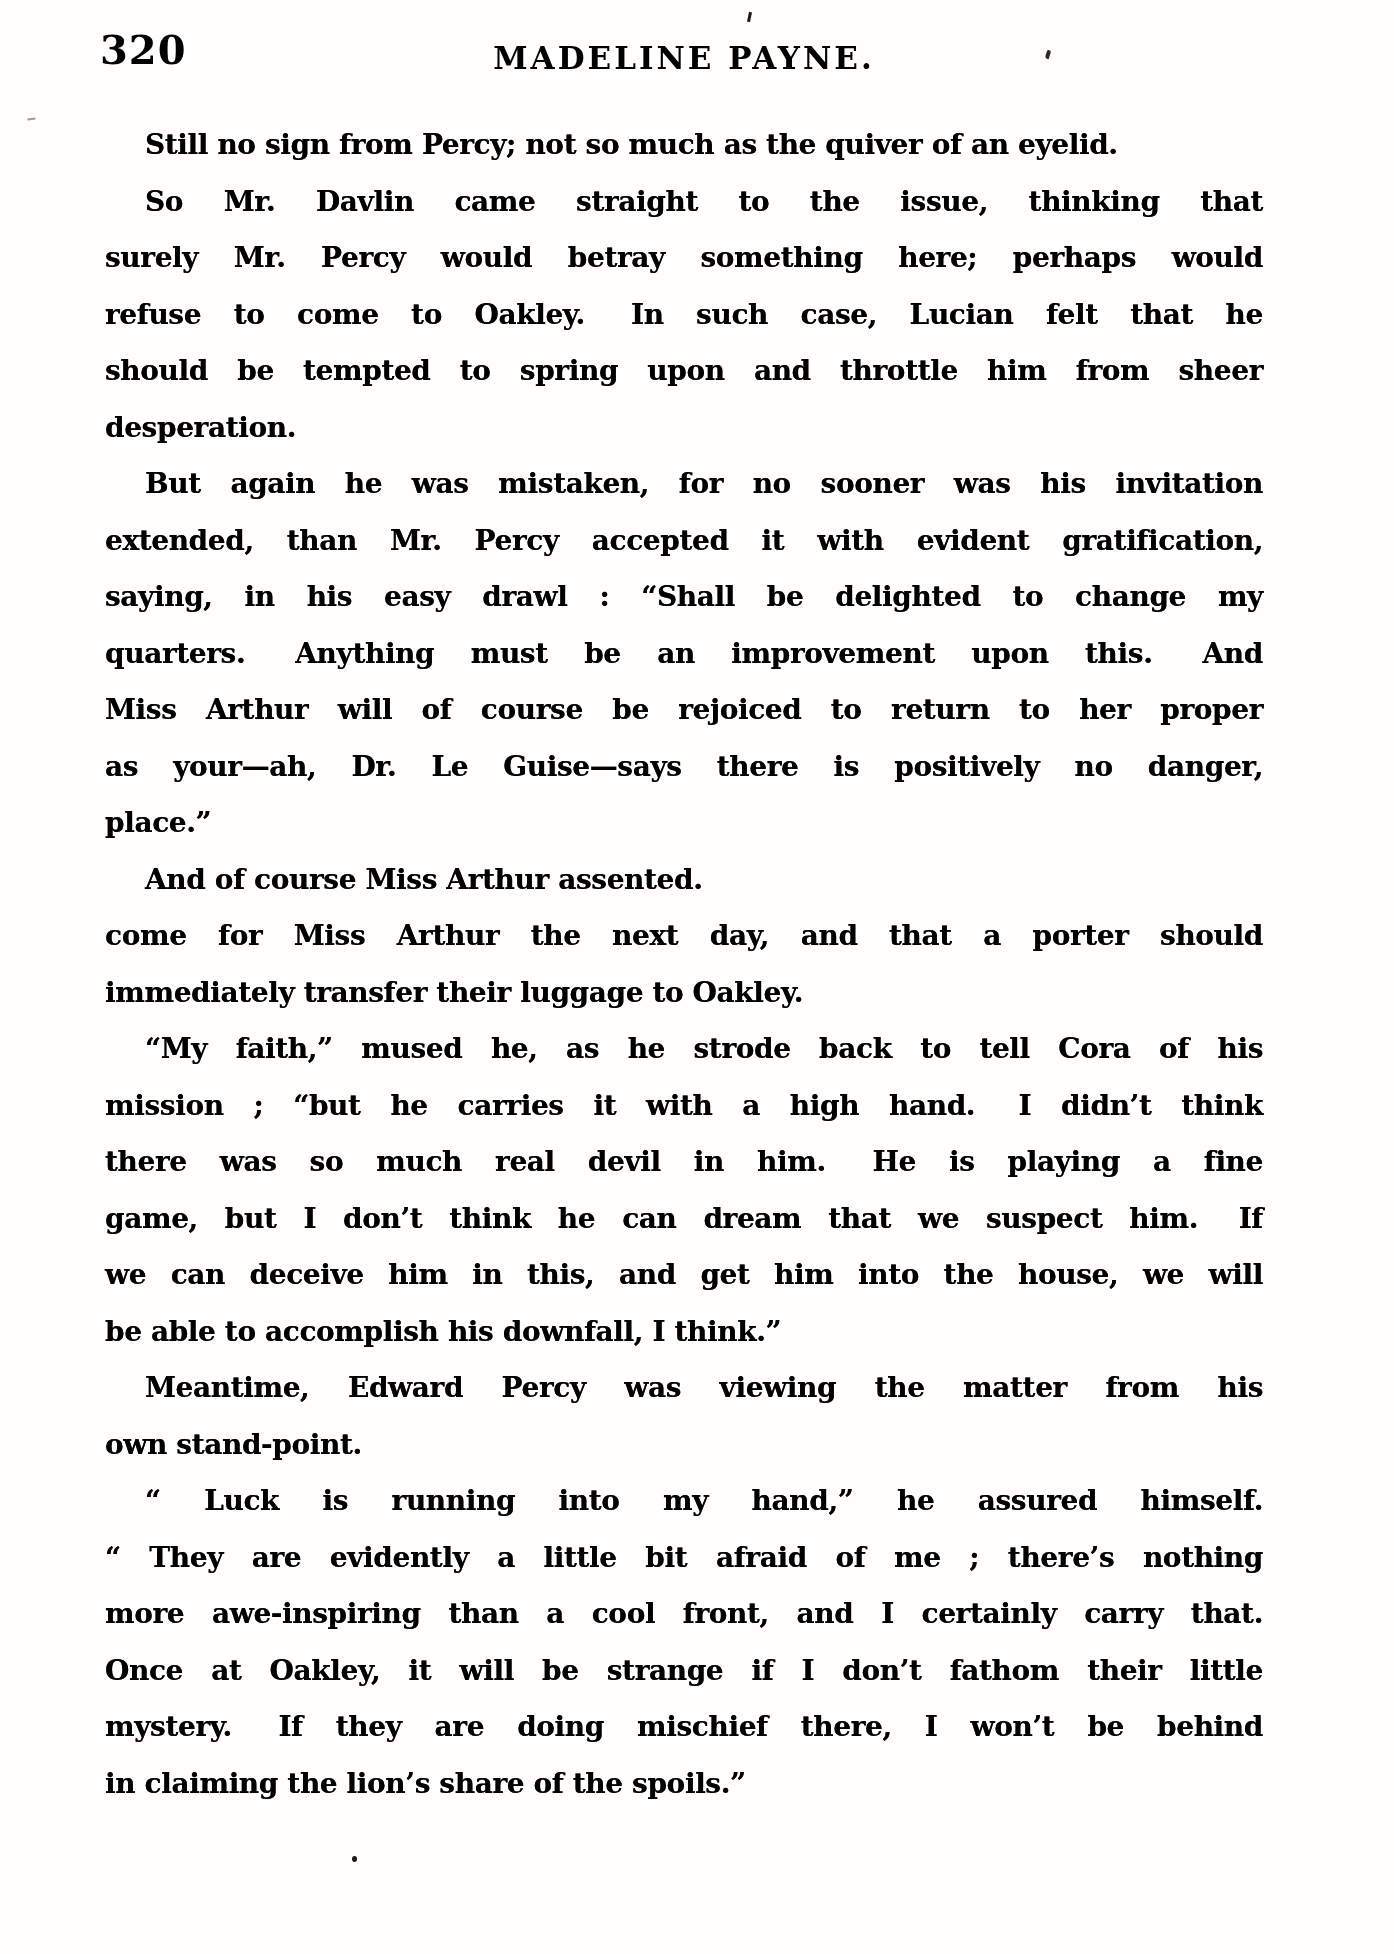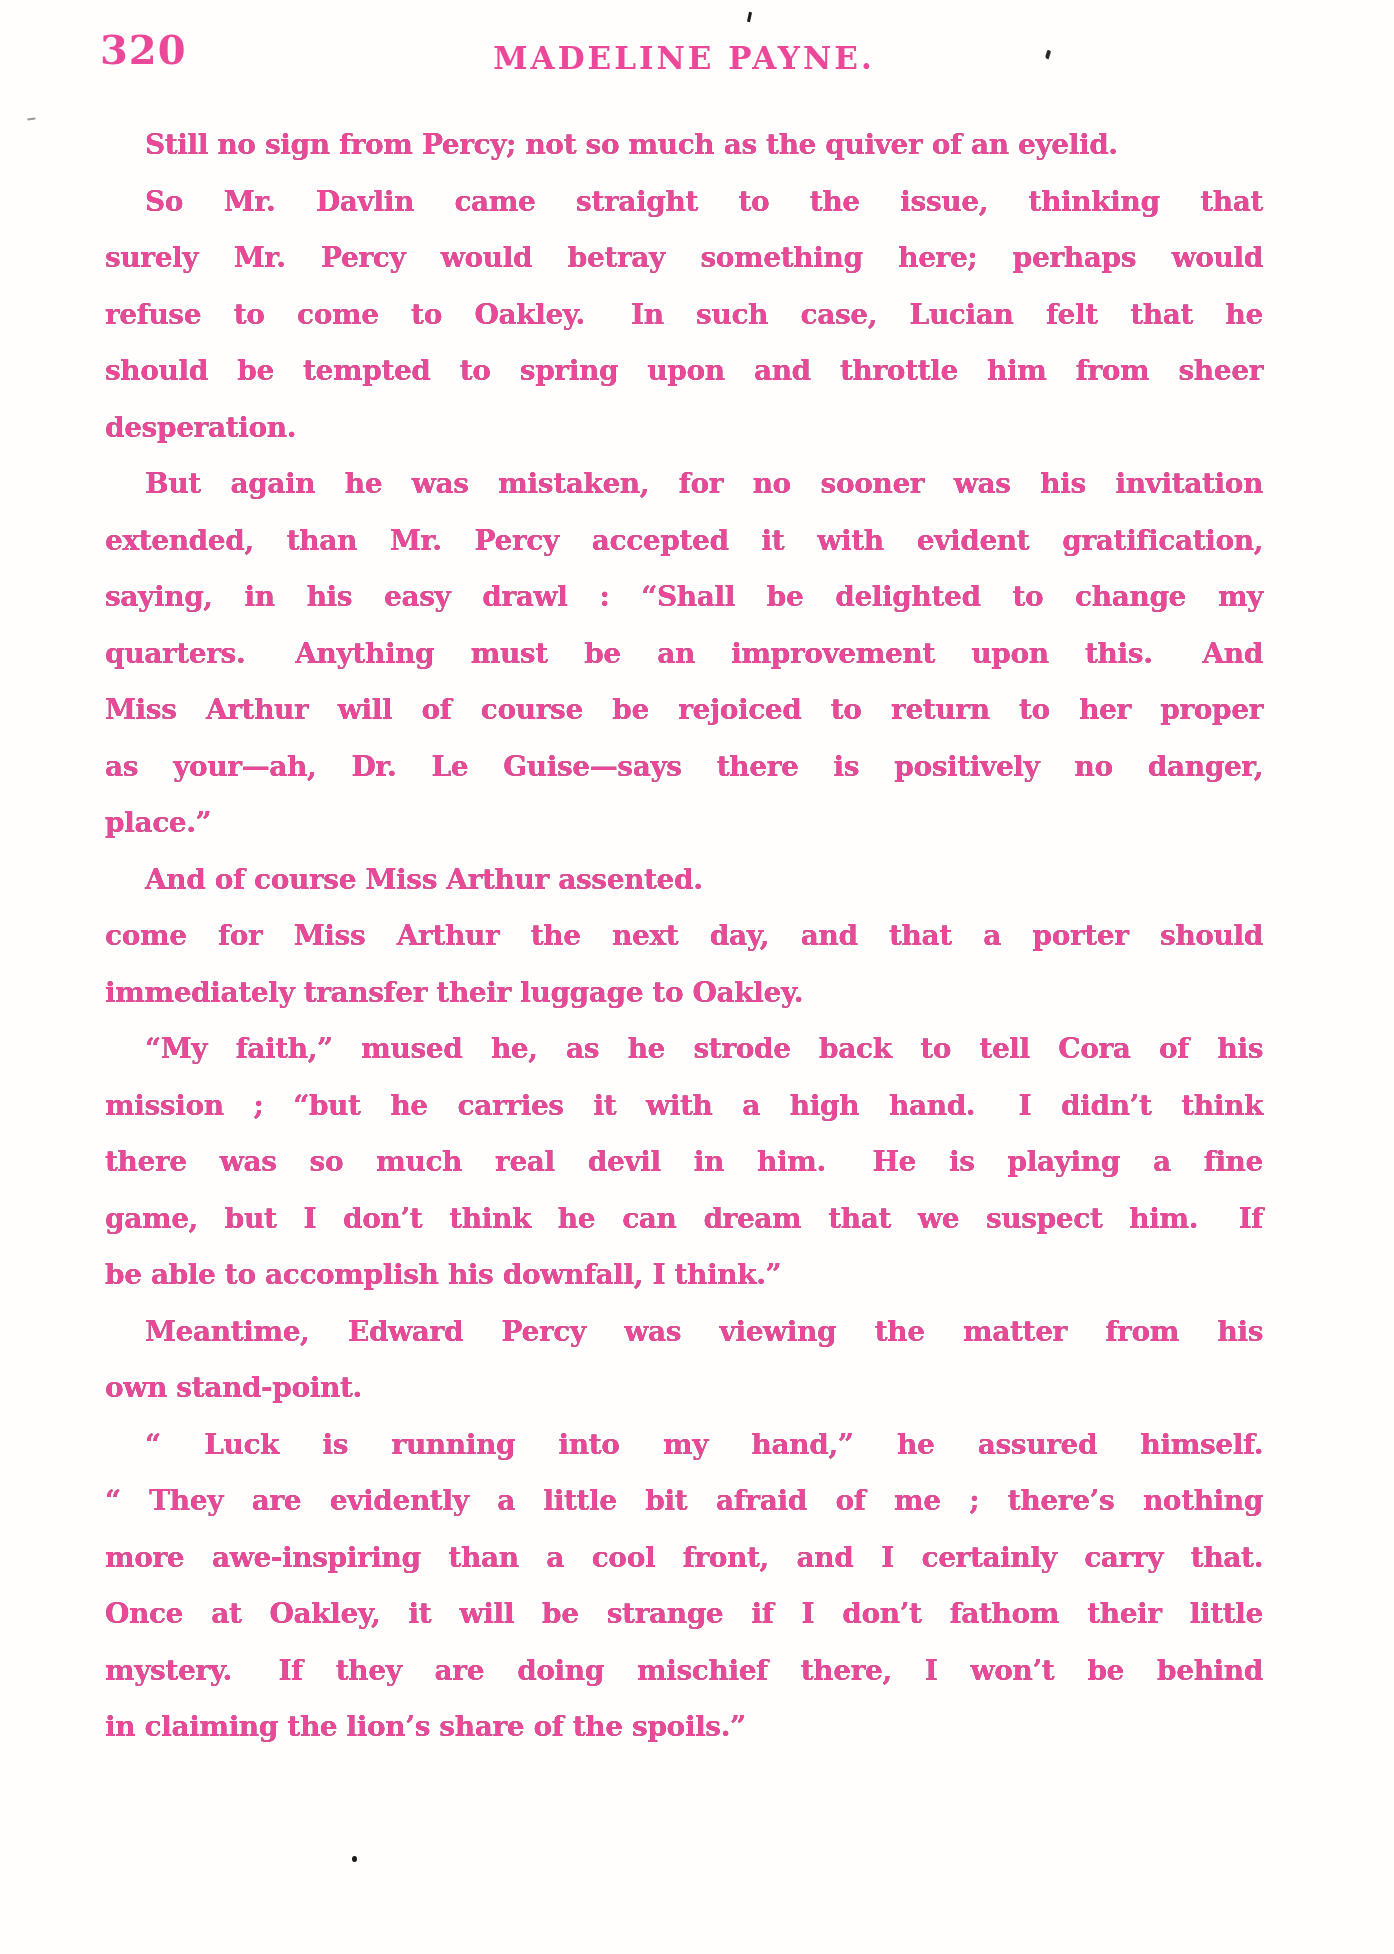--- a/index.html
+++ b/index.html
@@ -7,21 +7,21 @@
     padding: 0;
     background: #ffffff;
   }
   .sheet {
     position: relative;
     width: 1394px;
     height: 1954px;
     background: #fffefd;
     overflow: hidden;
     font-family: "DejaVu Serif", "Liberation Serif", serif;
-    color: #ec4899;
+    color: #000000;
   }
   
   .running-header {
     position: absolute;
     left: 105px;
     top: 26px;
     width: 1158px;
     height: 44px;
   }
   .page-number {
@@ -104,20 +104,21 @@
       <div class="line j">Miss Arthur will of course be rejoiced to return to her proper</div>
       <div class="line j">as your—ah, Dr. Le Guise—says there is positively no danger,</div>
       <div class="line last">place.”</div>
       <div class="line last first">And of course Miss Arthur assented.</div>
       <div class="line j">come for Miss Arthur the next day, and that a porter should</div>
       <div class="line last">immediately transfer their luggage to Oakley.</div>
       <div class="line j first">“My faith,” mused he, as he strode back to tell Cora of his</div>
       <div class="line j">mission ; “but he carries it with a high hand.  I didn’t think</div>
       <div class="line j">there was so much real devil in him.  He is playing a fine</div>
       <div class="line j">game, but I don’t think he can dream that we suspect him.  If</div>
+      <div class="line j">we can deceive him in this, and get him into the house, we will</div>
       <div class="line last">be able to accomplish his downfall, I think.”</div>
       <div class="line j first">Meantime, Edward Percy was viewing the matter from his</div>
       <div class="line last">own stand-point.</div>
       <div class="line j first">“ Luck is running into my hand,” he assured himself.</div>
       <div class="line j">“ They are evidently a little bit afraid of me ; there’s nothing</div>
       <div class="line j">more awe-inspiring than a cool front, and I certainly carry that.</div>
       <div class="line j">Once at Oakley, it will be strange if I don’t fathom their little</div>
       <div class="line j">mystery.  If they are doing mischief there, I won’t be behind</div>
       <div class="line last">in claiming the lion’s share of the spoils.”</div>
     </div>

